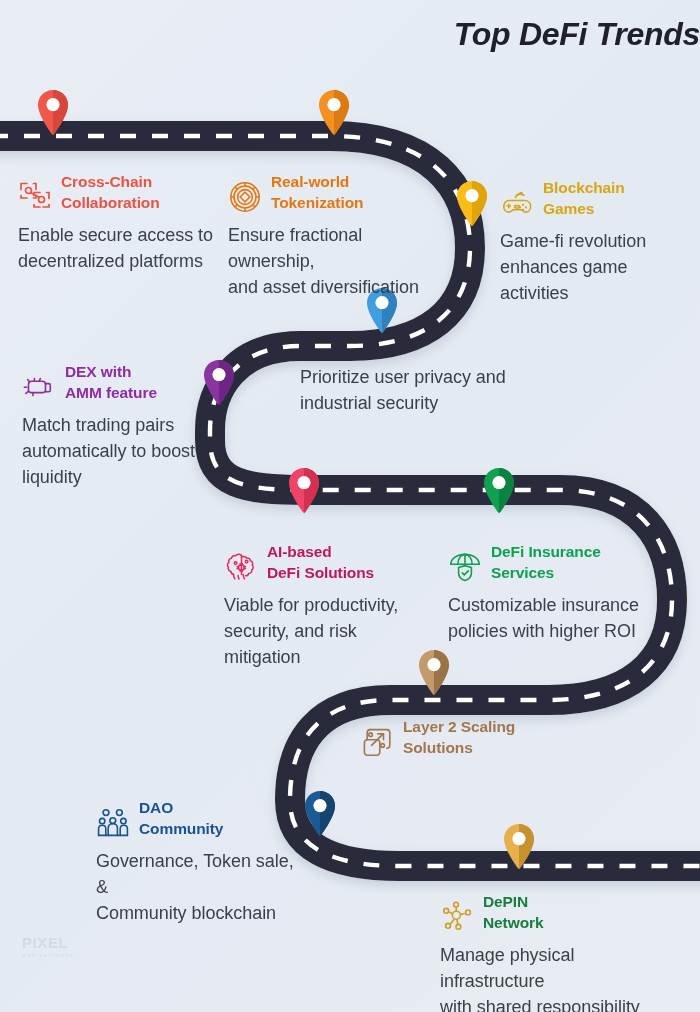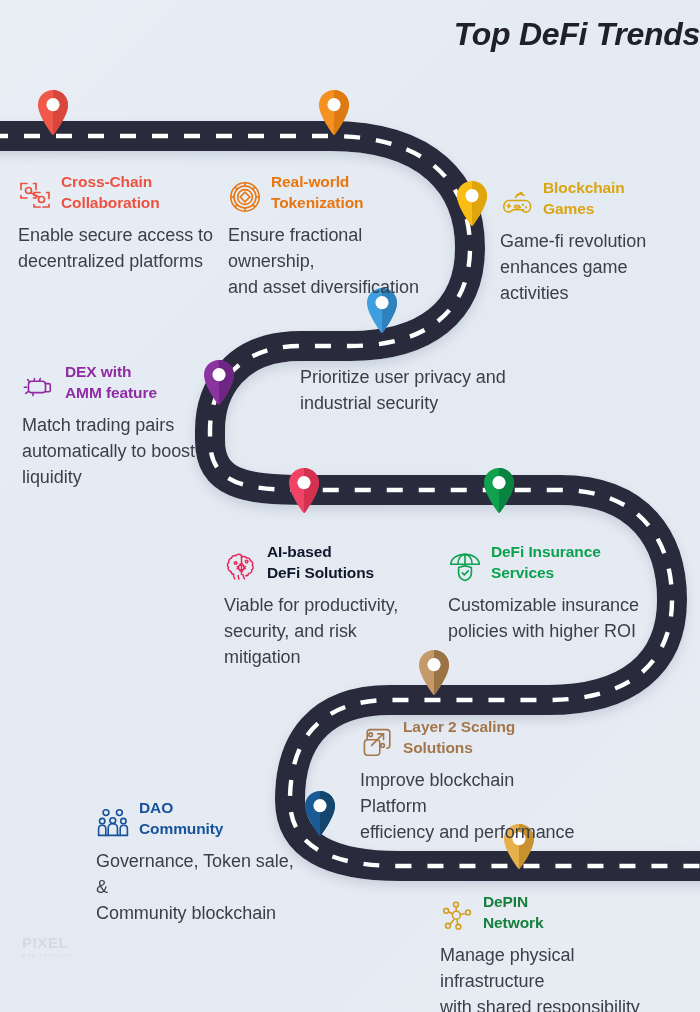--- a/index.html
+++ b/index.html
@@ -268,21 +268,21 @@
           <path d="M9.5 24.3c0 2 .6 3.6 1.3 4.6M14.2 25.6c0 1.6.3 2.6.8 3.4M19 24.6c.2 1.9.8 3.2 1.5 4.2"></path>
           <path d="M17.5 5.5v19"></path>
           <path d="M17.5 7.2c1.6-1.3 4-.9 5 .8 1.9-.5 3.8.8 3.9 2.8 2 .5 2.9 2.7 1.9 4.4 1.4 1.3 1.2 3.6-.5 4.6.4 1.9-1.1 3.7-3.1 3.7-.4 1.5-1.8 2.4-3.2 2.3"></path>
           <circle cx="11.6" cy="13" r="1.3"></circle>
               <circle cx="22.6" cy="11.6" r="1.3"></circle>
           <rect x="14.6" y="15.2" width="5.4" height="4.6" rx="1"></rect>
           <path d="M16.2 15.2v-1.4M18.4 15.2v-1.4M16.2 21.2v-1.4M18.4 21.2v-1.4M14.6 16.8h-1.5M14.6 18.4h-1.5M20 16.8h1.5M20 18.4h1.5"></path>
         </g>
           </svg>
       </span>
-      <span class="ttl" style="color:#0f172a">
+      <span class="ttl" style="color:#be185d">
         <span>AI-based</span><br><span>DeFi Solutions</span>
       </span>
     </div>
     <div class="desc">
       <span>Viable for productivity,</span><br><span>security, and risk mitigation</span>
     </div>
   </div>
 
   <div class="item" style="left:448px;top:540px;width:210px">
     <div class="head">
@@ -315,23 +315,20 @@
           <path d="M10.2 4.6a3 3 0 0 0-3 3v7"></path>
           <path d="m11.6 20.4 11-11M17.8 8.9h5.7v5.7"></path>
           <circle cx="10.6" cy="9.7" r="1.8"></circle>
               <circle cx="22.6" cy="20.4" r="1.8"></circle>
         </g>
           </svg>
       </span>
       <span class="ttl" style="color:#a3764b">
         <span>Layer 2 Scaling</span><br><span>Solutions</span>
       </span>
-    </div>
-    <div class="desc">
-      <span>Improve blockchain Platform</span><br><span>efficiency and performance</span>
     </div>
   </div>
 
   <div class="item" style="left:96px;top:796px;width:210px">
     <div class="head">
       <span class="ico">
         <svg viewBox="0 0 34 34">
             <g fill="none" stroke="#17529a" stroke-width="1.6" stroke-linecap="round">
           <circle cx="10" cy="6.6" r="2.9"></circle>
               <circle cx="23.4" cy="6.6" r="2.9"></circle>

